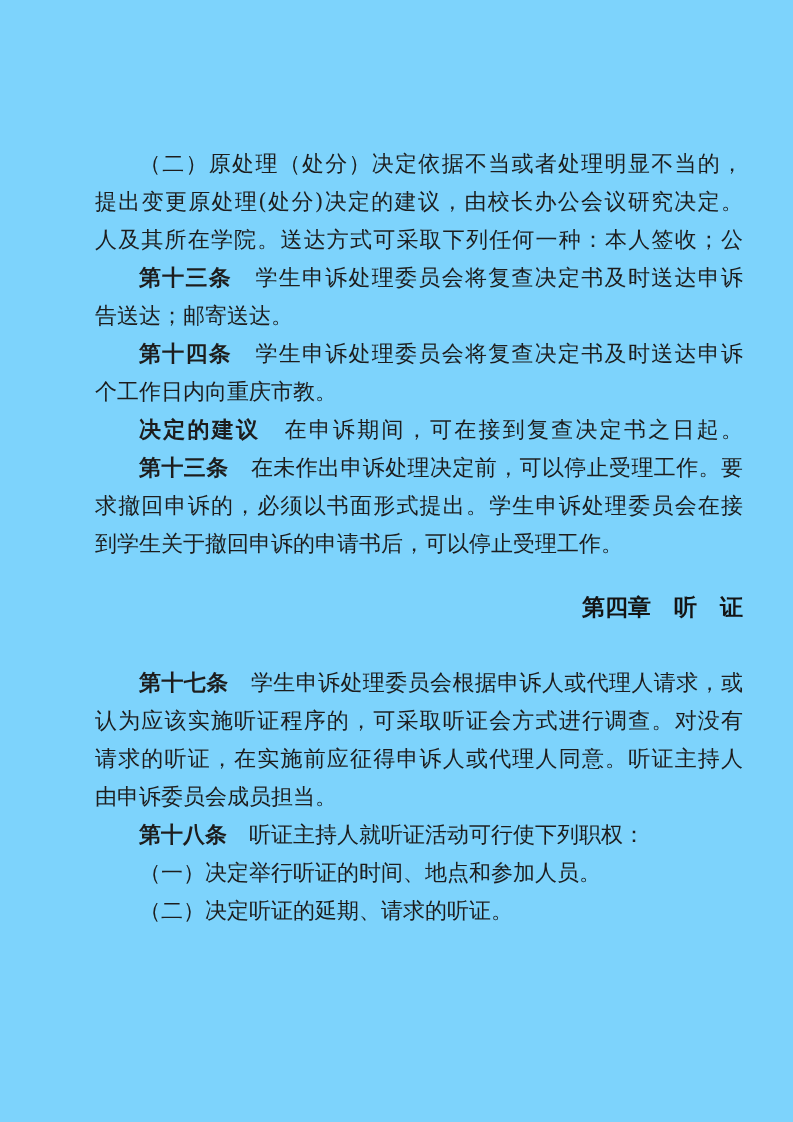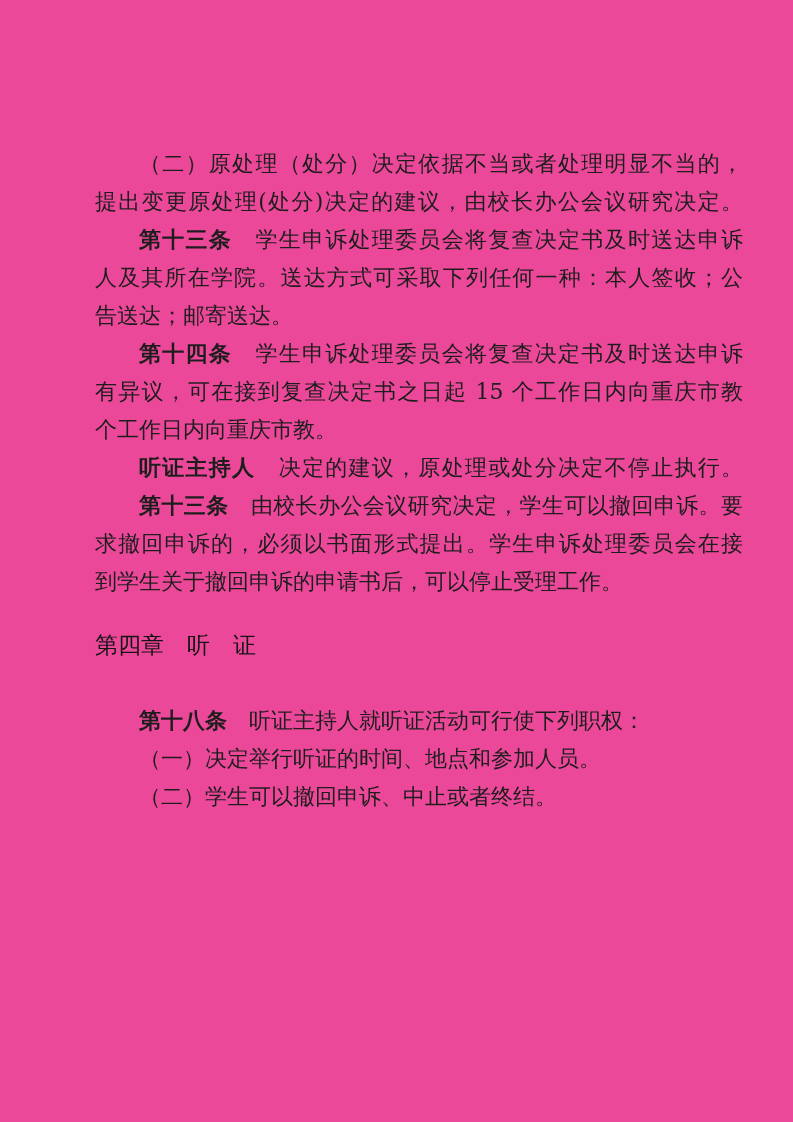--- a/index.html
+++ b/index.html
@@ -2,21 +2,21 @@
 <html><head>
 <meta charset="utf-8">
 <style>
   * { box-sizing: border-box; }
   html, body { margin: 0; padding: 0; background: #ffffff; }
 
   .page {
     position: relative;
     width: 793px;
     height: 1122px;
-    background: #ec4899;
+    background: #7dd3fc;
     overflow: hidden;
     font-family: "DejaVu Serif", "Liberation Serif", serif;
   }
 
   .doc {
     position: absolute;
     left: 95px;
     top: 145px;
     width: 648px;
   }
@@ -41,58 +41,63 @@
   .run.b {
     font-weight: bold;
     font-family: "DejaVu Sans", "Liberation Sans", sans-serif;
   }
 
   .heading {
     height: 38px;
     line-height: 38px;
     margin-top: 25px;
     margin-bottom: 38px;
-    text-align: left;
+    text-align: right;
     font-size: 23px;
-    font-weight: normal;
+    font-weight: bold;
     color: #141414;
     font-family: "DejaVu Sans", "Liberation Sans", sans-serif;
   }
 </style>
 </head>
 <body>
 
 <div class="page">
   <main class="doc" id="doc-root">
       <div class="para">
         <div class="line indent fill"><span class="run">（二）原处理（处分）决定依据不当或者处理明显不当的，</span></div>
         <div class="line fill"><span class="run">提出变更原处理(处分)决定的建议，由校长办公会议研究决定。</span></div>
       </div>
       <div class="para">
+        <div class="line fill"><span class="run">人及其所在学院。送达方式可采取下列任何一种：本人签收；公</span></div>
         <div class="line indent fill"><span class="run b">第十三条</span><span class="run">　学生申诉处理委员会将复查决定书及时送达申诉</span></div>
-        <div class="line fill"><span class="run">人及其所在学院。送达方式可采取下列任何一种：本人签收；公</span></div>
         <div class="line"><span class="run">告送达；邮寄送达。</span></div>
       </div>
       <div class="para">
         <div class="line indent fill"><span class="run b">第十四条</span><span class="run">　学生申诉处理委员会将复查决定书及时送达申诉</span></div>
-        <div class="line fill"><span class="run">有异议，可在接到复查决定书之日起 15 个工作日内向重庆市教</span></div>
         <div class="line"><span class="run">个工作日内向重庆市教。</span></div>
       </div>
       <div class="para">
-        <div class="line indent fill"><span class="run b">听证主持人</span><span class="run">　决定的建议，原处理或处分决定不停止执行。</span></div>
+        <div class="line indent fill"><span class="run b">决定的建议</span><span class="run">　在申诉期间，可在接到复查决定书之日起。</span></div>
       </div>
       <div class="para">
-        <div class="line indent fill"><span class="run b">第十三条</span><span class="run">　由校长办公会议研究决定，学生可以撤回申诉。要</span></div>
+        <div class="line indent fill"><span class="run b">第十三条</span><span class="run">　在未作出申诉处理决定前，可以停止受理工作。要</span></div>
         <div class="line fill"><span class="run">求撤回申诉的，必须以书面形式提出。学生申诉处理委员会在接</span></div>
         <div class="line"><span class="run">到学生关于撤回申诉的申请书后，可以停止受理工作。</span></div>
       </div>
       <div class="heading">第四章　听　证</div>
+      <div class="para">
+        <div class="line indent fill"><span class="run b">第十七条</span><span class="run">　学生申诉处理委员会根据申诉人或代理人请求，或</span></div>
+        <div class="line fill"><span class="run">认为应该实施听证程序的，可采取听证会方式进行调查。对没有</span></div>
+        <div class="line fill"><span class="run">请求的听证，在实施前应征得申诉人或代理人同意。听证主持人</span></div>
+        <div class="line"><span class="run">由申诉委员会成员担当。</span></div>
+      </div>
       <div class="para">
         <div class="line indent"><span class="run b">第十八条</span><span class="run">　听证主持人就听证活动可行使下列职权：</span></div>
       </div>
       <div class="para">
         <div class="line indent"><span class="run">（一）决定举行听证的时间、地点和参加人员。</span></div>
       </div>
       <div class="para">
-        <div class="line indent"><span class="run">（二）学生可以撤回申诉、中止或者终结。</span></div>
+        <div class="line indent"><span class="run">（二）决定听证的延期、请求的听证。</span></div>
       </div>
     </main>
 </div>
 
 </body></html>

